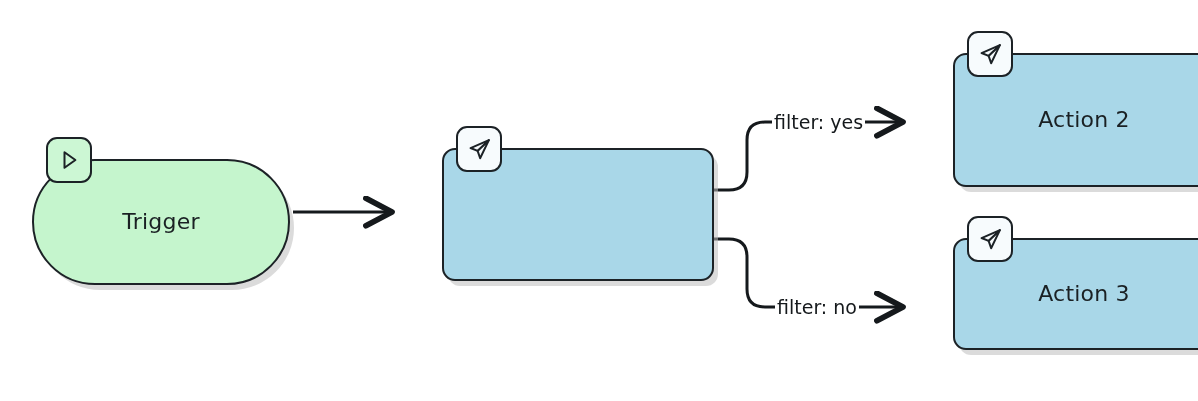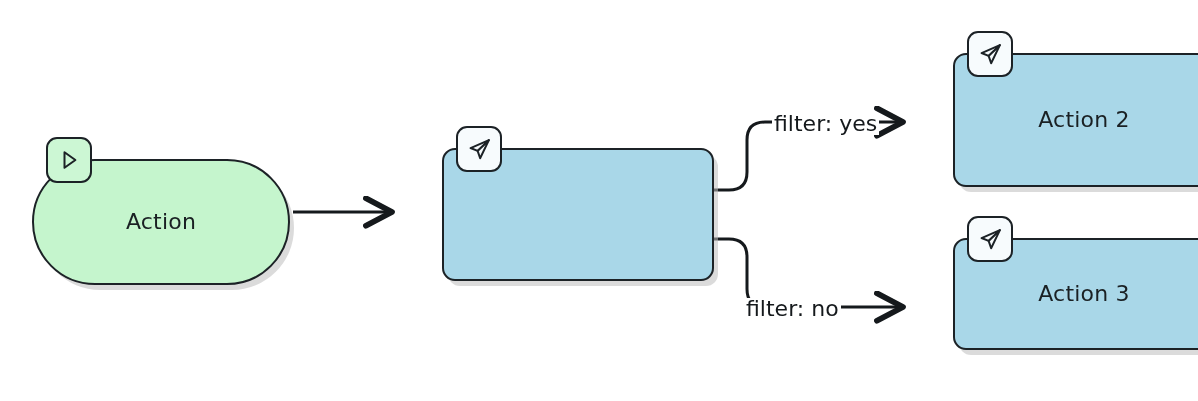--- a/index.html
+++ b/index.html
@@ -72,21 +72,21 @@
   }
   .badge.play {
     background: #ccf7d4;
   }
   .badge svg {
     display: block;
   }
   
   .edge-label {
     position: absolute;
-    font-size: 22px;
+    font-size: 19px;
     color: #15191c;
     background: #ffffff;
     padding: 0 2px;
     line-height: 1;
     white-space: nowrap;
     user-select: none;
   }
 </style>
 </head>
 <body>
@@ -102,29 +102,29 @@
 
     <path d="M 293 212 L 392 212" fill="none" stroke="#15191c" stroke-width="3" stroke-linecap="butt" marker-end="url(#arrow-open)"></path>
 
     <path d="M 670 190 L 729 190 Q 747 190 747 172 L 747 140 Q 747 122 765 122 L 903 122" fill="none" stroke="#15191c" stroke-width="3" stroke-linecap="butt" marker-end="url(#arrow-open)"></path>
 
     <path d="M 670 239 L 729 239 Q 747 239 747 257 L 747 289 Q 747 307 765 307 L 903 307" fill="none" stroke="#15191c" stroke-width="3" stroke-linecap="butt" marker-end="url(#arrow-open)"></path>
   </svg>
 
   <div class="edge-label" style="left:772px; top:113px;">filter: yes</div>
 
-  <div class="edge-label" style="left:744px; top:298px;">filter: no</div>
+  <div class="edge-label" style="left:775px; top:298px;">filter: no</div>
 
   <div class="node trigger" style="left:32px; top:159px; width:258px; height:126px;">
     <div class="badge play">
       <svg width="24" height="24" viewBox="0 0 24 24" aria-hidden="true">
         <path d="M 7.5 4.2 L 18.4 12 L 7.5 19.8 Z" fill="none" stroke="#1c2226" stroke-width="2" stroke-linejoin="round" stroke-linecap="round"></path>
       </svg>
     </div>
-    <span class="node-label">Action</span>
+    <span class="node-label">Trigger</span>
   </div>
 
   <div class="node action" style="left:398px; top:148px; width:272px; height:133px;">
     <div class="badge send">
       <svg width="25" height="25" viewBox="0 0 24 24" aria-hidden="true">
         <path d="M 21 3 L 3.4 10.6 L 10.2 13.3 Z" fill="none" stroke="#1c2226" stroke-width="1.9" stroke-linejoin="round" stroke-linecap="round"></path>
         <path d="M 21 3 L 10.2 13.3 L 12.6 20.4 Z" fill="none" stroke="#1c2226" stroke-width="1.9" stroke-linejoin="round" stroke-linecap="round"></path>
       </svg>
     </div>
   </div>

